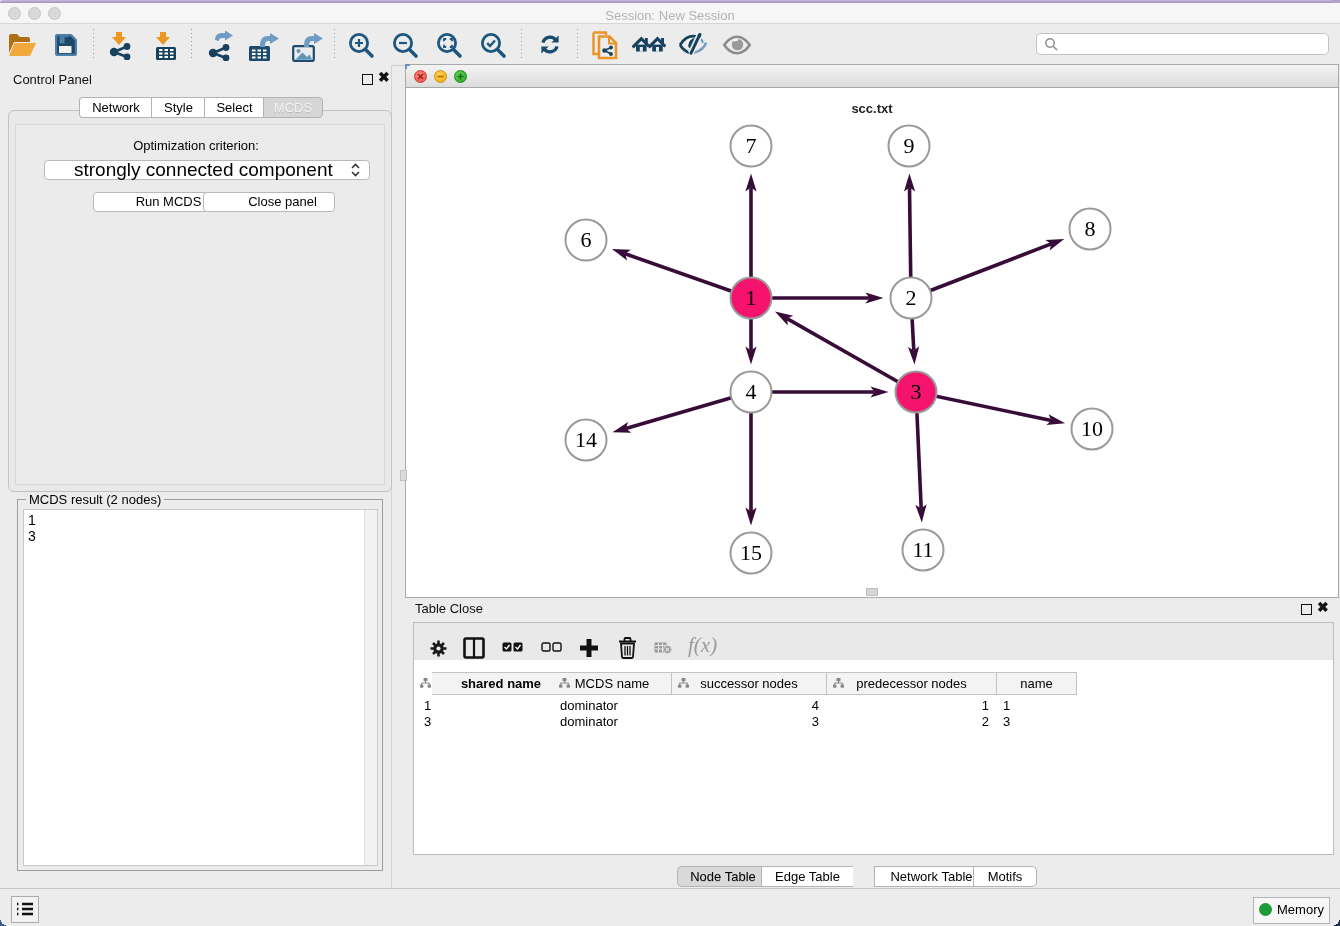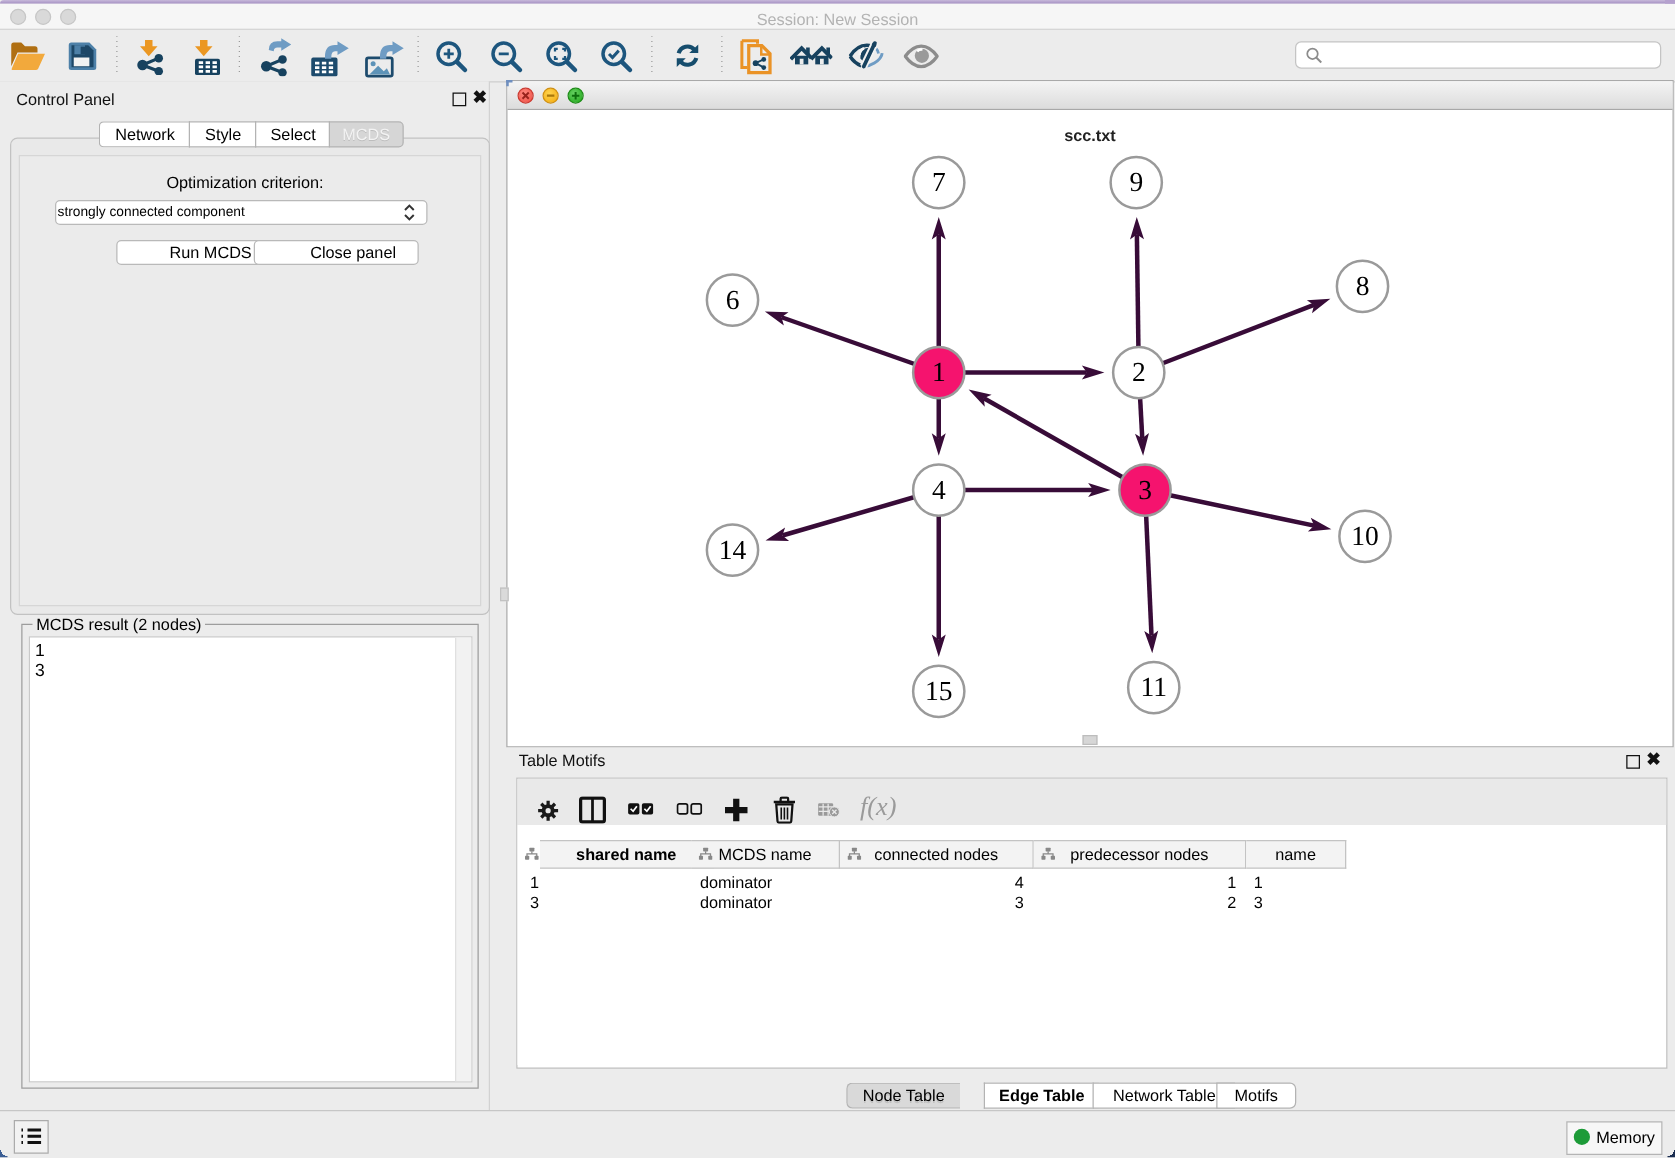--- a/index.html
+++ b/index.html
@@ -24,21 +24,21 @@
 .flbtn{position:absolute;width:9px;height:9px;border:1.6px solid #111;top:9px;}
 .xbtn{position:absolute;top:4px;font-size:14px;font-weight:bold;color:#111;}
 #cptabs{left:79px;top:32px;height:20px;font-size:13px;z-index:5;}
 .seg{position:absolute;top:0;height:19px;line-height:19px;text-align:center;
   background:#fff;border:1px solid #b3b3b3;border-right:none;color:#000;}
 #cpbox{left:8px;top:45px;width:382px;height:380px;background:#e9e9e9;
   border:1px solid #c2c2c2;border-radius:6px;}
 #cpbox .inner{position:absolute;left:6px;top:13px;right:6px;bottom:6px;background:#ebebeb;border:1px solid #d6d6d6;}
 #optlabel{left:0;top:73px;width:392px;text-align:center;font-size:13px;color:#000;}
 #dropdown{left:44px;top:95px;width:295px;height:18px;background:#fff;
-  border:1px solid #b9b9b9;border-radius:4px;font-size:11px;line-height:18px;padding-left:1px;color:#000;}
+  border:1px solid #b9b9b9;border-radius:4px;font-size:19px;line-height:18px;padding-left:29px;color:#000;}
 .btn{position:absolute;height:18px;background:#fff;border:1px solid #b9b9b9;
   border-radius:4px;font-size:13px;line-height:18px;text-align:center;color:#000;padding-left:27px;}
 #fieldset{left:17px;top:434px;width:364px;height:370px;border:1px solid #9d9d9d;}
 #fslegend{position:absolute;left:8px;top:-8px;background:#ececec;padding:0 3px;font-size:13px;color:#000;}
 #fswhite{position:absolute;left:5px;top:9px;right:4px;bottom:4px;background:#fff;border:1px solid #c9c9c9;}
 #fsscroll{position:absolute;right:0;top:0;width:12px;bottom:0;background:#f2f2f2;border-left:1px solid #e0e0e0;}
 #fstext{position:absolute;left:4px;top:2px;font-size:14px;color:#000;line-height:16px;}
 
 #net{left:405px;top:64px;width:934px;height:534px;background:#fff;
   border:1px solid #a9a9a9;box-sizing:border-box;}
@@ -324,21 +324,21 @@
     <text x="503" y="65">9</text>
     <text x="686" y="348">10</text>
     <text x="517" y="469">11</text>
     <text x="180" y="359">14</text>
     <text x="345" y="472">15</text>
   </g>
   </svg>
 </div>
 
 <div id="tp" class="abs">
-  <div id="tphead" class="abs">Table Motifs</div>
+  <div id="tphead" class="abs">Table Close</div>
   <div class="flbtn" style="left:896px;top:6px"></div>
   <div class="xbtn" style="left:912px;top:1px">✖</div>
   <div id="tpbox" class="abs">
     <div id="tptoolbar">
 
       <svg class="abs" style="left:16px;top:17px" width="17" height="17" viewBox="0 0 17 17">
         <g fill="#1a1a1a">
             <circle cx="8.5" cy="8.5" r="5.2"></circle>
         <g stroke="#1a1a1a" stroke-width="2.6">
           <path d="M8.5 0.5 L8.5 16.5 M0.5 8.5 L16.5 8.5 M3 3 L14 14 M14 3 L3 14"></path>
@@ -380,21 +380,21 @@
         <path d="M1 3.5 L12.5 3.5 M1 7 L12.5 7 M4.5 1 L4.5 10.5 M8.5 1 L8.5 10.5" stroke="#e9e9e9" stroke-width="1"></path>
         <circle cx="13.5" cy="7.5" r="4" fill="#9a9a9a" stroke="#e9e9e9" stroke-width="0.8"></circle>
         <path d="M11.8 5.8 L15.2 9.2 M15.2 5.8 L11.8 9.2" stroke="#e9e9e9" stroke-width="1.1"></path>
       </svg>
 
       <div class="abs" style="left:274px;top:10px;font-family:'Liberation Serif',serif;font-style:italic;font-size:21px;color:#9a9a9a;">f(x)</div>
     </div>
     <div class="abs" style="left:0;top:37px;width:917px;height:192px;background:#fff;">
       <div class="th" style="left:18px;top:12px;width:139px;font-weight:bold;">shared name</div>
       <div class="th" style="left:139px;top:12px;width:119px;">MCDS name</div>
-      <div class="th" style="left:258px;top:12px;width:155px;">connected nodes</div>
+      <div class="th" style="left:258px;top:12px;width:155px;">successor nodes</div>
       <div class="th" style="left:413px;top:12px;width:170px;">predecessor nodes</div>
       <div class="th" style="left:583px;top:12px;width:80px;">name</div>
       <svg class="abs" style="left:6px;top:18px" width="11" height="10" viewBox="0 0 11 10">
           <g fill="#888">
             <rect x="3.5" y="0" width="4" height="3.2" rx="0.6"></rect>
             <rect x="0" y="6.5" width="3.4" height="3.2" rx="0.6"></rect>
             <rect x="7.6" y="6.5" width="3.4" height="3.2" rx="0.6"></rect>
             <path d="M5.5 3 L5.5 5 M1.6 6.8 L1.6 5 L9.4 5 L9.4 6.8" stroke="#888" fill="none" stroke-width="1"></path>
           </g>
         </svg>
@@ -429,21 +429,21 @@
       <div class="td" style="left:589px;top:38px;">1</div>
       <div class="td" style="left:10px;top:54px;">3</div>
       <div class="td" style="left:146px;top:54px;">dominator</div>
       <div class="td" style="left:258px;top:54px;width:147px;text-align:right;">3</div>
       <div class="td" style="left:413px;top:54px;width:162px;text-align:right;">2</div>
       <div class="td" style="left:589px;top:54px;">3</div>
     </div>
   </div>
   <div id="tptabs" class="abs">
     <div class="seg" style="left:272px;width:90px;border-radius:5px 0 0 5px;background:#d9d9d9;color:#000000;text-shadow:0 1px 0 #c0c0c0;">Node Table</div>
-    <div class="seg" style="left:382px;width:91px;font-weight:bold;">Edge Table</div>
+    <div class="seg" style="left:356px;width:91px;">Edge Table</div>
     <div class="seg" style="left:469px;width:113px;">Network Table</div>
     <div class="seg" style="left:568px;width:62px;border-right:1px solid #b3b3b3;border-radius:0 5px 5px 0;">Motifs</div>
   </div>
 </div>
 
 <div id="bottombar" class="abs">
   <div id="listbtn" class="abs">
     <svg class="abs" style="left:5px;top:5px" width="16" height="14" viewBox="0 0 16 14">
       <g stroke="#111" stroke-width="2.4">
           <path d="M0 2 L3 2 M0 7 L3 7 M0 12 L3 12" stroke-dasharray="1.4 1.6"></path>

